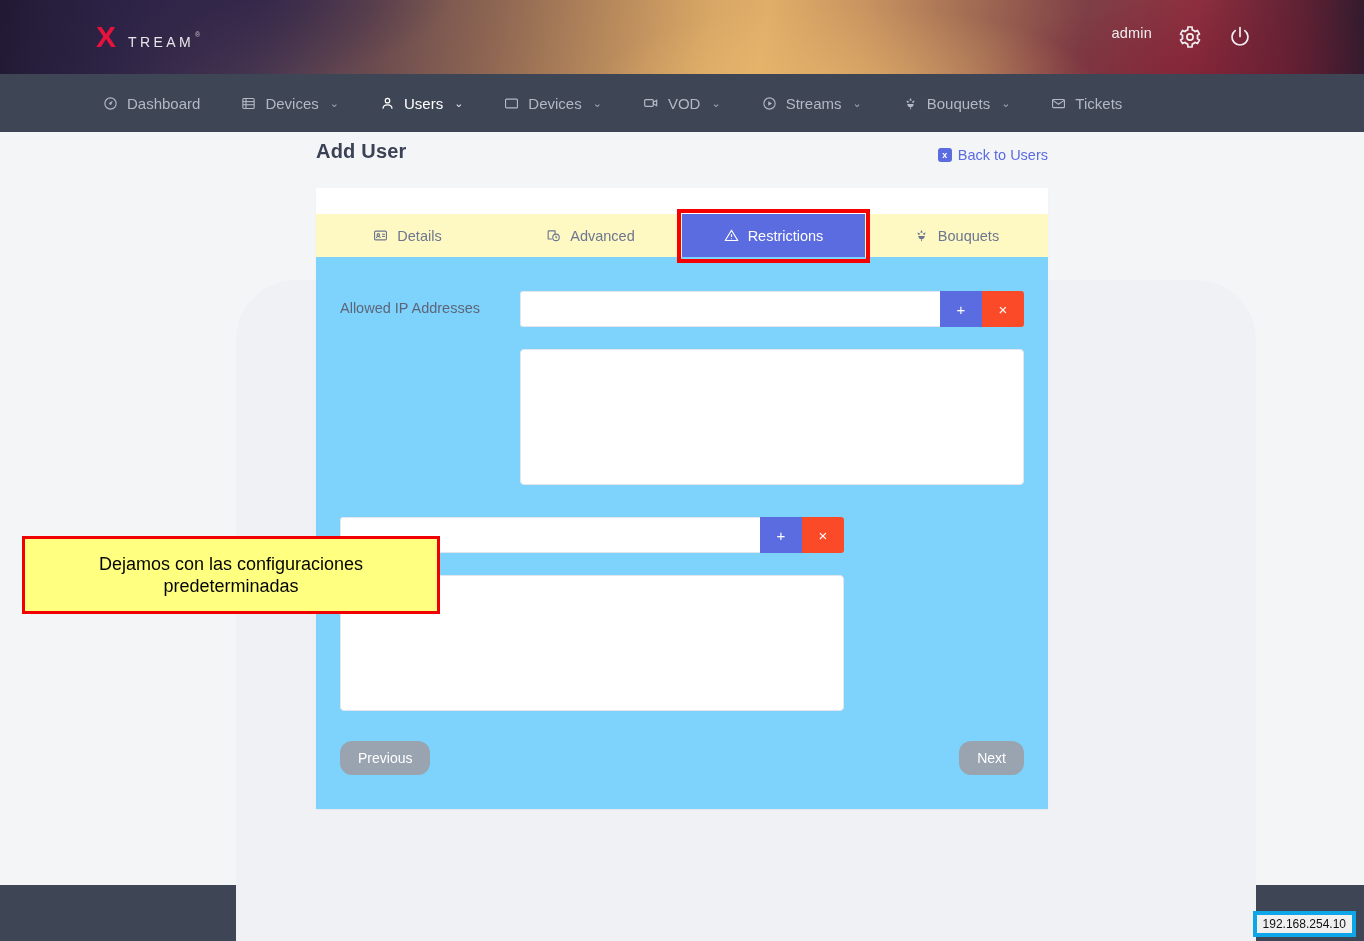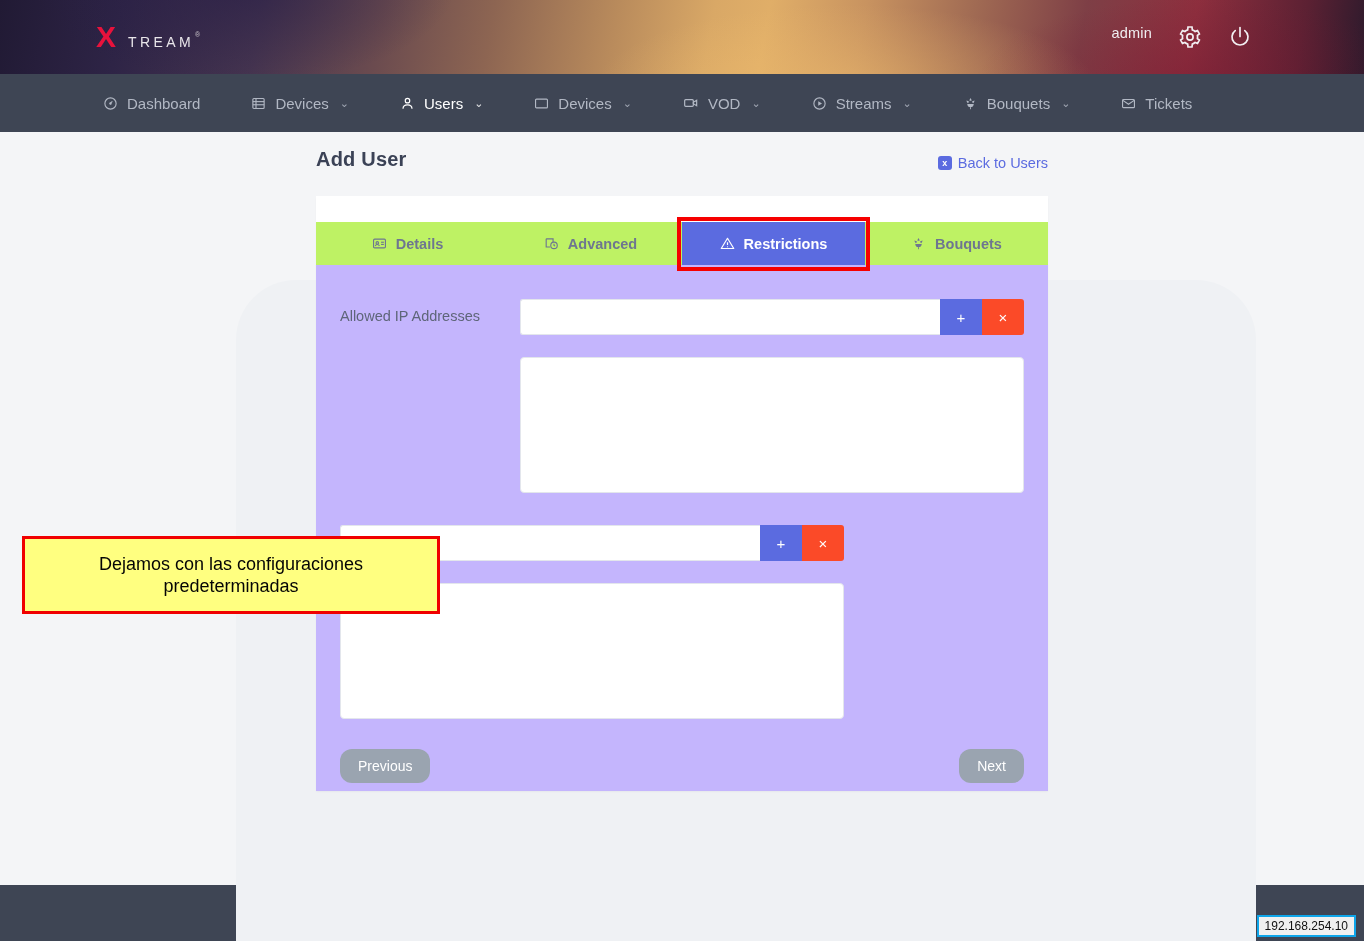--- a/index.html
+++ b/index.html
@@ -58,21 +58,21 @@
   .topright .uname { color: #f0eef1; font-size: 14.5px; letter-spacing: .2px; }
   .ic { color: #f2eff2; display: flex; align-items: center; justify-content: center; cursor: pointer; }
 
   
   .nav {
     position: relative;
     height: 58px; flex: 0 0 58px;
     background: #3e4554;
     display: flex; align-items: center;
     padding-left: 84px;
-    gap: 13px;
+    gap: 3px;
   }
   .nav-item {
     display: flex; align-items: center; gap: 9px;
     color: #b2b8c4; font-size: 15px; padding: 0 19px; height: 58px;
     cursor: pointer; white-space: nowrap;
   }
   .nav-item .lbl { line-height: 1; }
   .nav-item.active { color: #ffffff; font-weight: 400; }
   .nav-item .caret { font-size: 11px; opacity: .85; margin-left: 2px; }
   .nav-arrow {
@@ -81,46 +81,46 @@
     border-left: 10px solid transparent; border-right: 10px solid transparent;
     border-top: 10px solid #3e4554;
   }
 
   
   .content { position: relative; flex: 1 1 auto; background: #f4f5f7; }
   .bigshape {
     position: absolute; left: 236px; top: 148px; width: 1020px; height: 740px;
     background: #eff1f4; border-radius: 60px 60px 0 0;
   }
-  .inner { position: relative; width: 732px; margin: 8px auto; padding-top: 8px; }
+  .inner { position: relative; width: 732px; margin: 0 auto; padding-top: 8px; }
 
   .pagehead { display: flex; align-items: baseline; justify-content: space-between; height: 48px; }
   .pagetitle { font-size: 20px; font-weight: 700; color: #3b4256; letter-spacing: .2px; }
   .backlink { display: flex; align-items: center; gap: 6px; color: #5b6be0; font-size: 14.5px; cursor: pointer; }
   .backlink .chip {
     background: #5b6be0; color: #fff; font-size: 9px; font-weight: 700;
     width: 14px; height: 14px; border-radius: 3px;
     display: flex; align-items: center; justify-content: center;
   }
 
   .card { background: #ffffff; border-radius: 3px 3px 0 0; box-shadow: 0 1px 2px rgba(20,30,60,.04); }
   .card-top { height: 26px; background: #fff; }
-  .tabs { display: flex; background: #bef264; height: 43px; position: relative; font-weight: bold; }
+  .tabs { display: flex; background: #fef9c3; height: 43px; position: relative; }
   .tab {
     flex: 1 1 0; display: flex; align-items: center; justify-content: center; gap: 9px;
     color: #6e7690; font-size: 14.5px; cursor: pointer; height: 43px;
   }
   .tab.active { background: #5b6be0; color: #ffffff; }
   .tab.annotated { position: relative; }
   .tab.annotated::after {
     content: ""; position: absolute; left: -5px; top: -5px; right: -5px; bottom: -6px;
     border: 4px solid #f60000; pointer-events: none;
   }
 
-  .cardbody { background: #c4b5fd; padding: 34px 24px 8px 24px; }
+  .cardbody { background: #7dd3fc; padding: 34px 24px 34px 24px; }
   .frow { display: flex; align-items: flex-start; margin-bottom: 0; }
   .flabel { width: 264px; padding-top: 9px; color: #5e6579; font-size: 14.5px; }
   .fctrl { width: 504px; }
   .inputgrp { display: flex; height: 36px; }
   .inputgrp input {
     flex: 1 1 auto; border: 1px solid #e3e6ec; border-right: none;
     border-radius: 3px 0 0 3px; padding: 0 11px; font-size: 14px;
     color: #41485c; outline: none; font-family: "Liberation Sans", sans-serif;
     background: #fff;
   }
@@ -158,21 +158,21 @@
 
   
   .footer {
     flex: 0 0 56px; height: 56px; background: #3e4554;
     display: flex; align-items: center; justify-content: center;
     color: #e6e8ee; font-size: 14.5px;
   }
   .footer b { font-weight: 700; }
   .iptip {
     position: absolute; right: 8px; bottom: 4px;
-    background: #f0f0f0; border: 2px solid #0ea5e9;
+    background: #f0f0f0; border: 4px solid #0ea5e9;
     color: #111; font-size: 12px; padding: 2px 6px;
   }
   svg { display: block; }
 </style>
 </head>
 <body>
 
 <div class="page">
 
   <div class="topbar">

